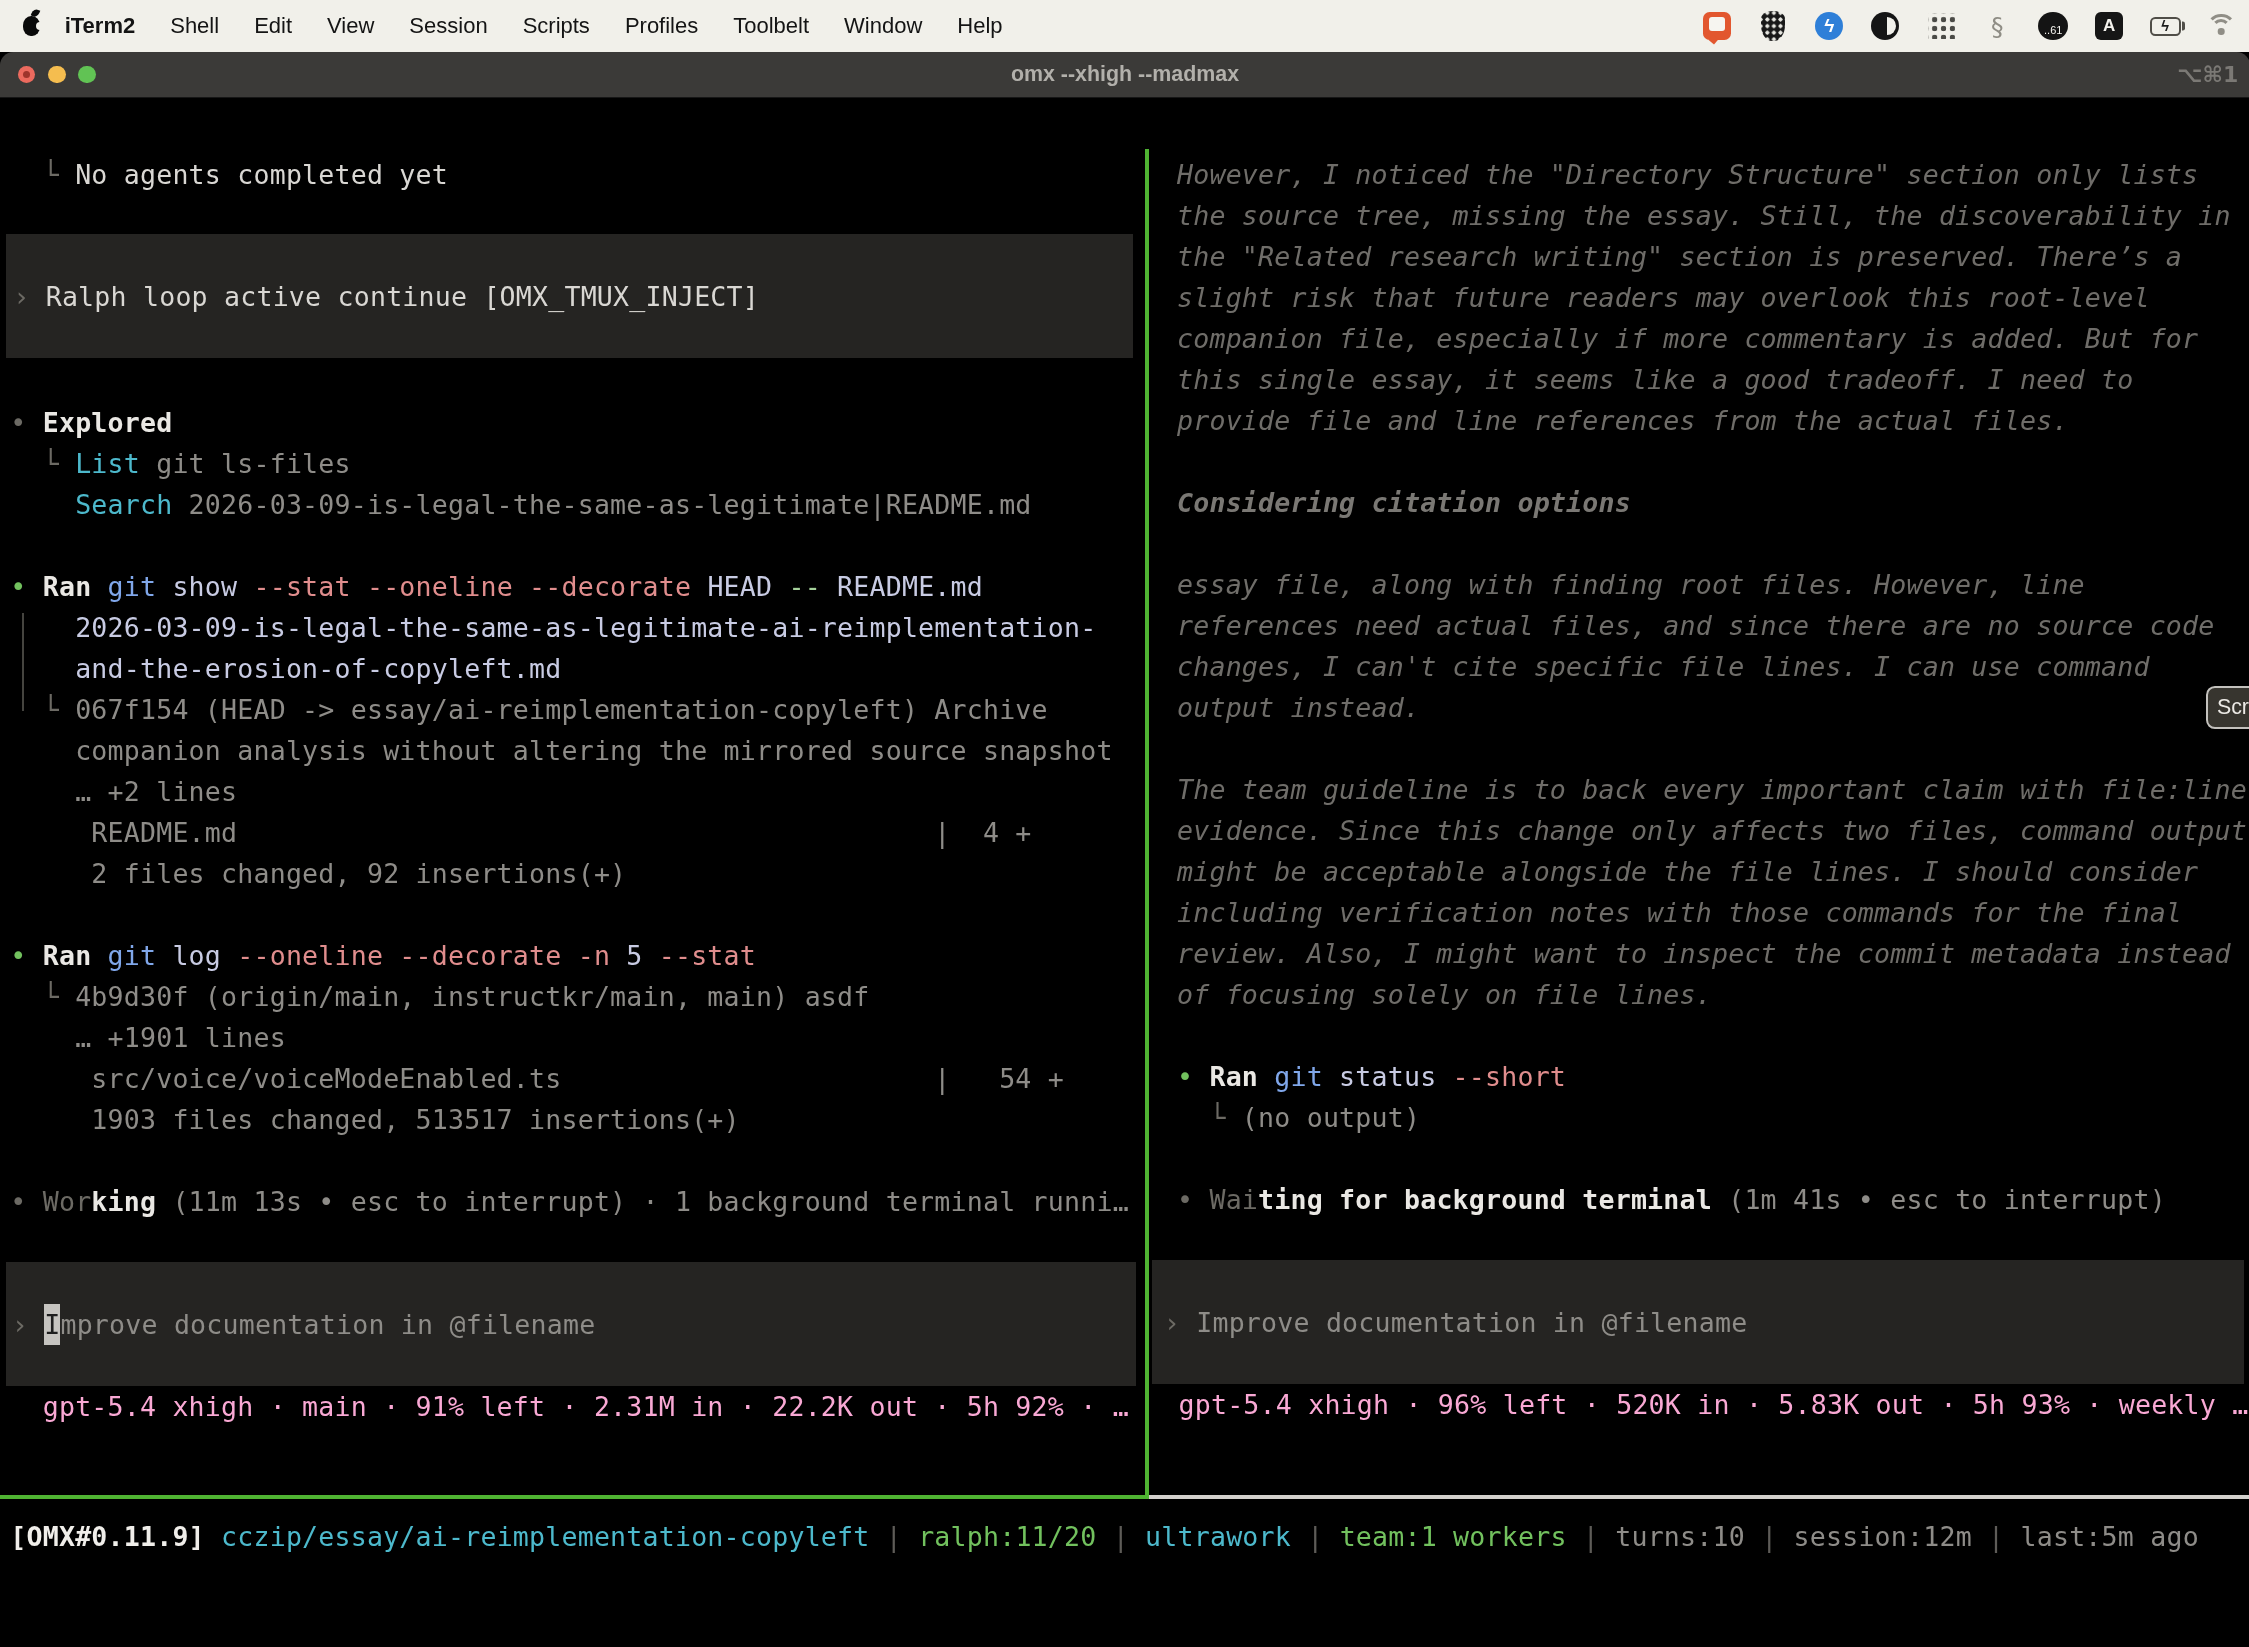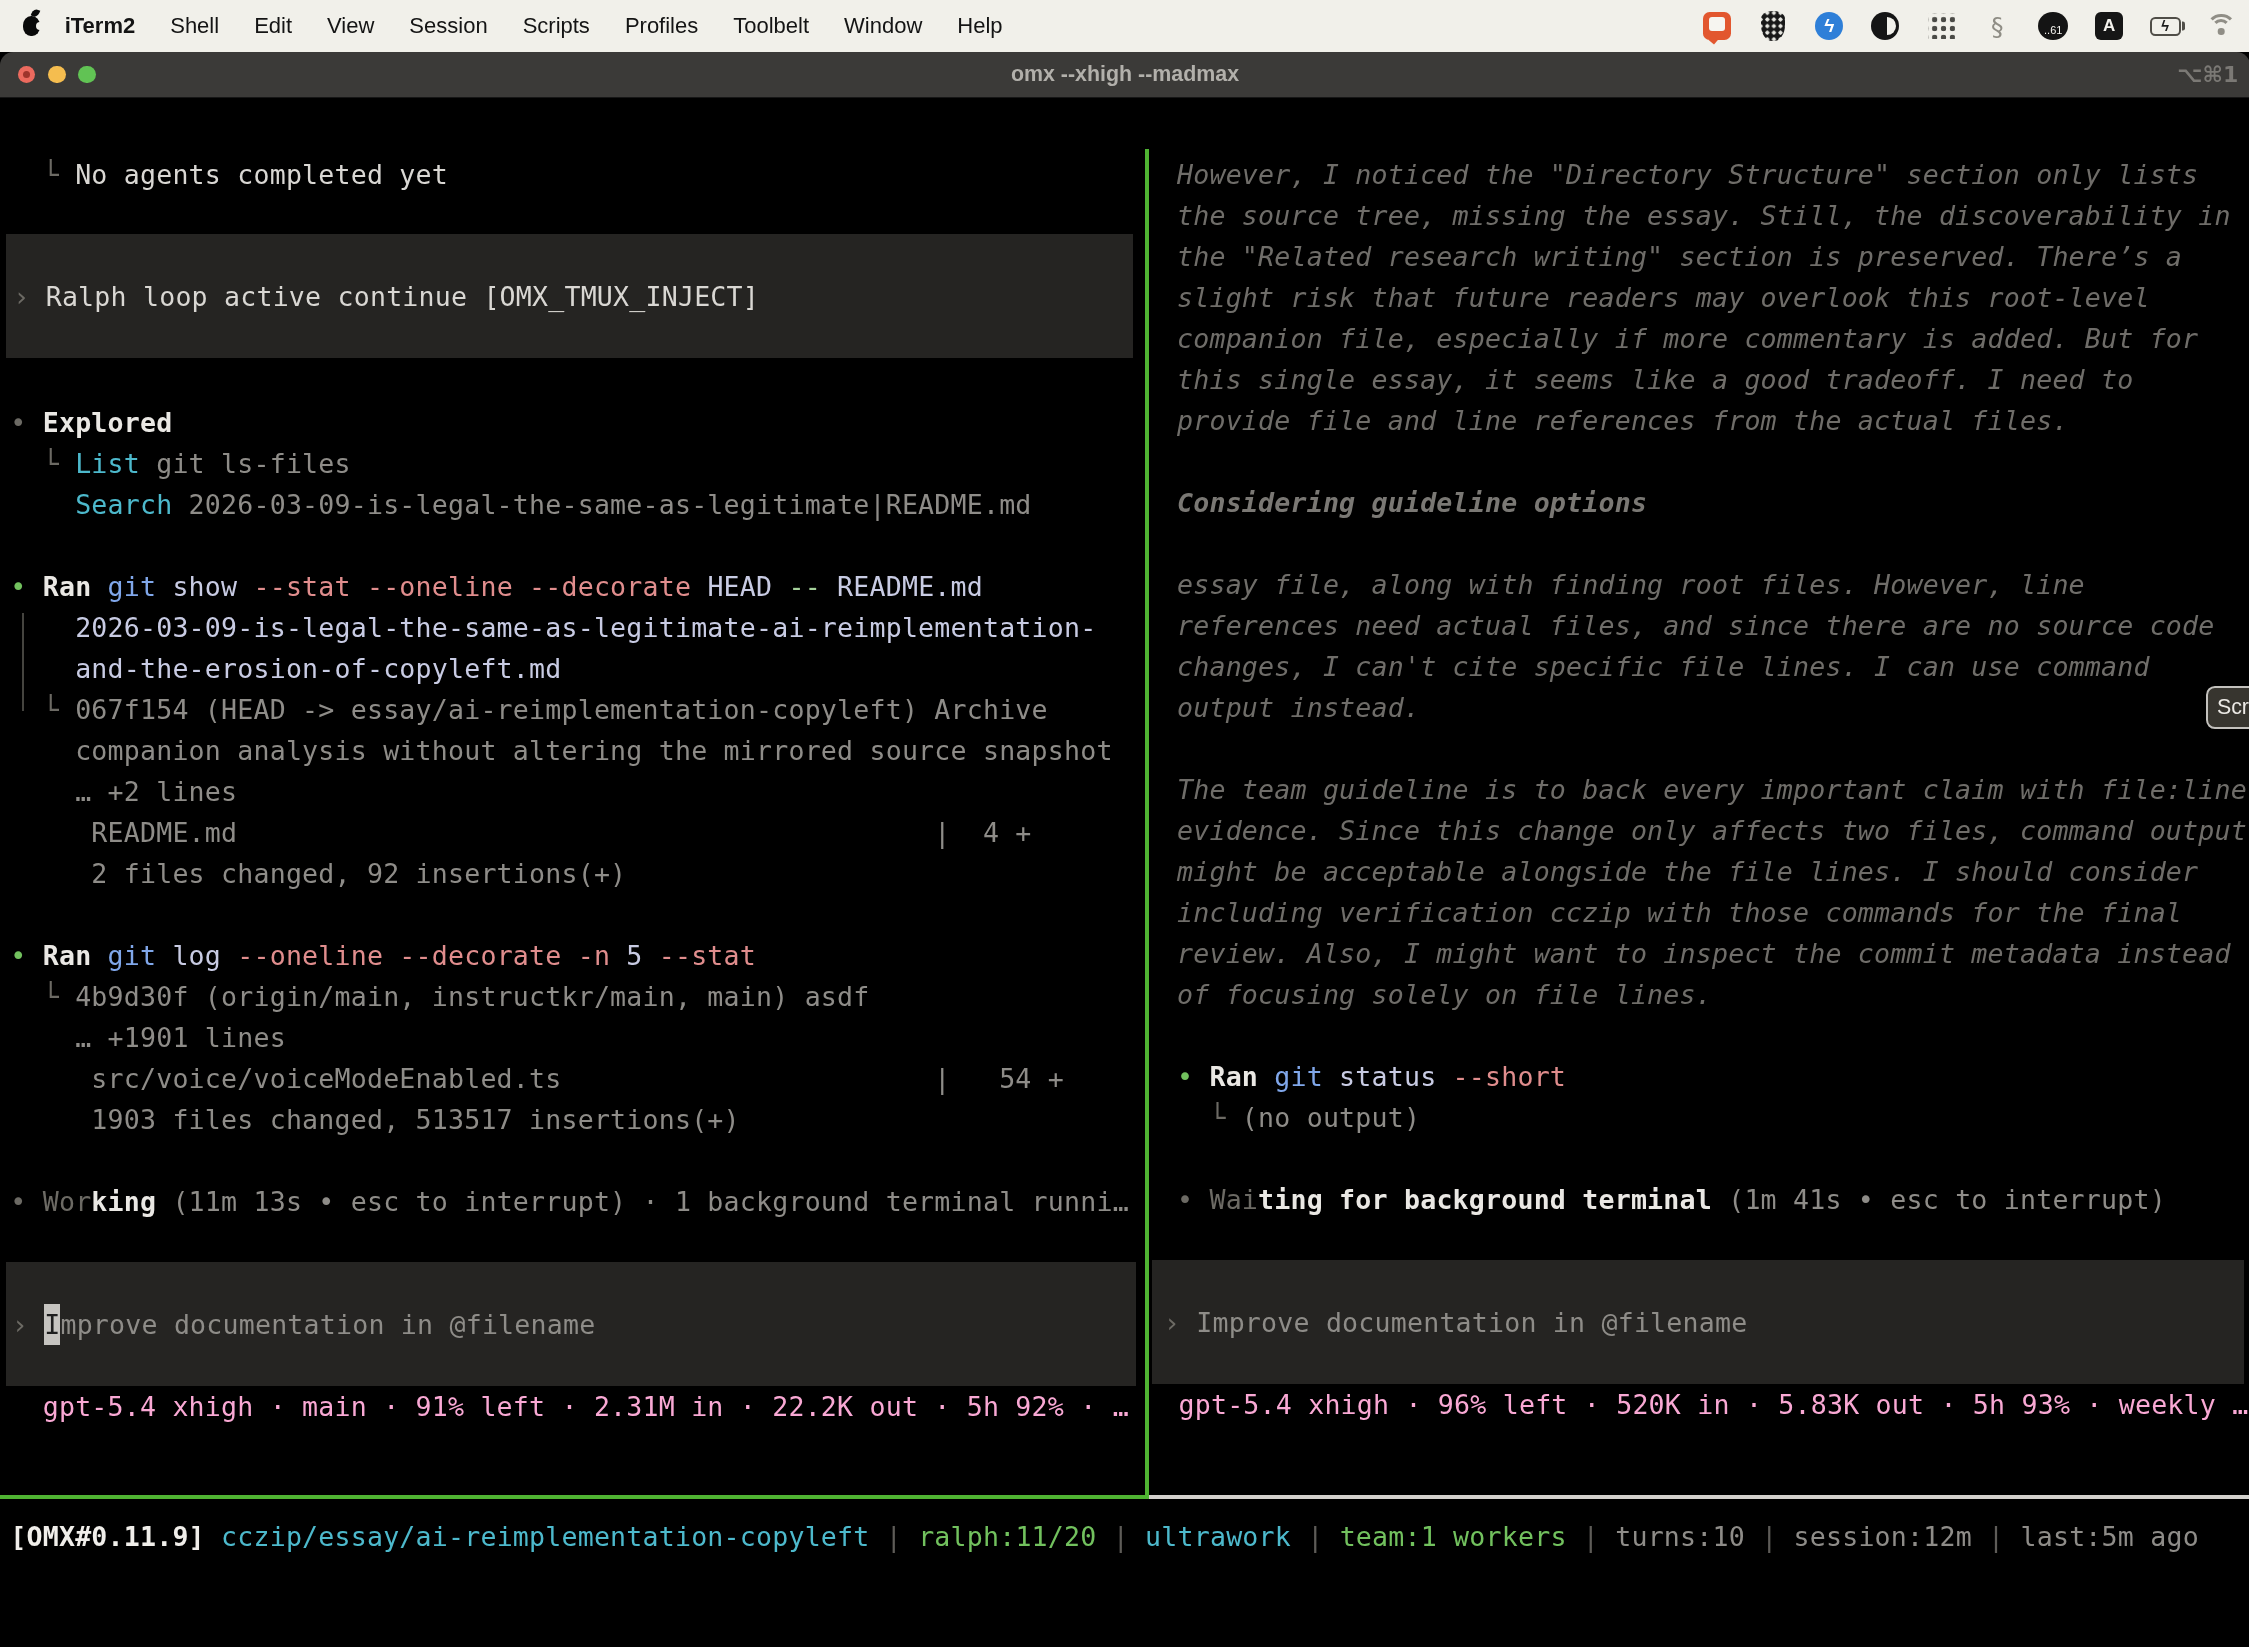--- a/index.html
+++ b/index.html
@@ -203,31 +203,31 @@
     <div class="pane pane-right">
       <div id="right-rows">
           <div class="row"><span class="c-it">However, I noticed the "Directory Structure" section only lists</span></div>
           <div class="row"><span class="c-it">the source tree, missing the essay. Still, the discoverability in</span></div>
           <div class="row"><span class="c-it">the "Related research writing" section is preserved. There’s a</span></div>
           <div class="row"><span class="c-it">slight risk that future readers may overlook this root-level</span></div>
           <div class="row"><span class="c-it">companion file, especially if more commentary is added. But for</span></div>
           <div class="row"><span class="c-it">this single essay, it seems like a good tradeoff. I need to</span></div>
           <div class="row"><span class="c-it">provide file and line references from the actual files.</span></div>
           <div class="row"></div>
-          <div class="row"><span class="c-itb">Considering guideline options</span></div>
+          <div class="row"><span class="c-itb">Considering citation options</span></div>
           <div class="row"></div>
           <div class="row"><span class="c-it">essay file, along with finding root files. However, line</span></div>
           <div class="row"><span class="c-it">references need actual files, and since there are no source code</span></div>
           <div class="row"><span class="c-it">changes, I can't cite specific file lines. I can use command</span></div>
           <div class="row"><span class="c-it">output instead.</span></div>
           <div class="row"></div>
           <div class="row"><span class="c-it">The team guideline is to back every important claim with file:line</span></div>
           <div class="row"><span class="c-it">evidence. Since this change only affects two files, command output</span></div>
           <div class="row"><span class="c-it">might be acceptable alongside the file lines. I should consider</span></div>
-          <div class="row"><span class="c-it">including verification cczip with those commands for the final</span></div>
+          <div class="row"><span class="c-it">including verification notes with those commands for the final</span></div>
           <div class="row"><span class="c-it">review. Also, I might want to inspect the commit metadata instead</span></div>
           <div class="row"><span class="c-it">of focusing solely on file lines.</span></div>
           <div class="row"></div>
           <div class="row"><span class="c-gr">• </span><span class="c-b">Ran</span><span class="c-bl"> git</span><span class="c-la"> status</span><span class="c-sa"> --short</span></div>
           <div class="row"><span class="c-d">  └ </span><span class="c-g">(no output)</span></div>
           <div class="row"></div>
           <div class="row"><span class="c-d">• </span><span class="c-d">Wai</span><span class="c-b">ting for background terminal</span><span class="c-g"> (1m 41s • esc to interrupt)</span></div>
         </div>
       <div class="input-box">
         <span class="c-d">› </span><span class="c-g">Improve documentation in @filename</span>

